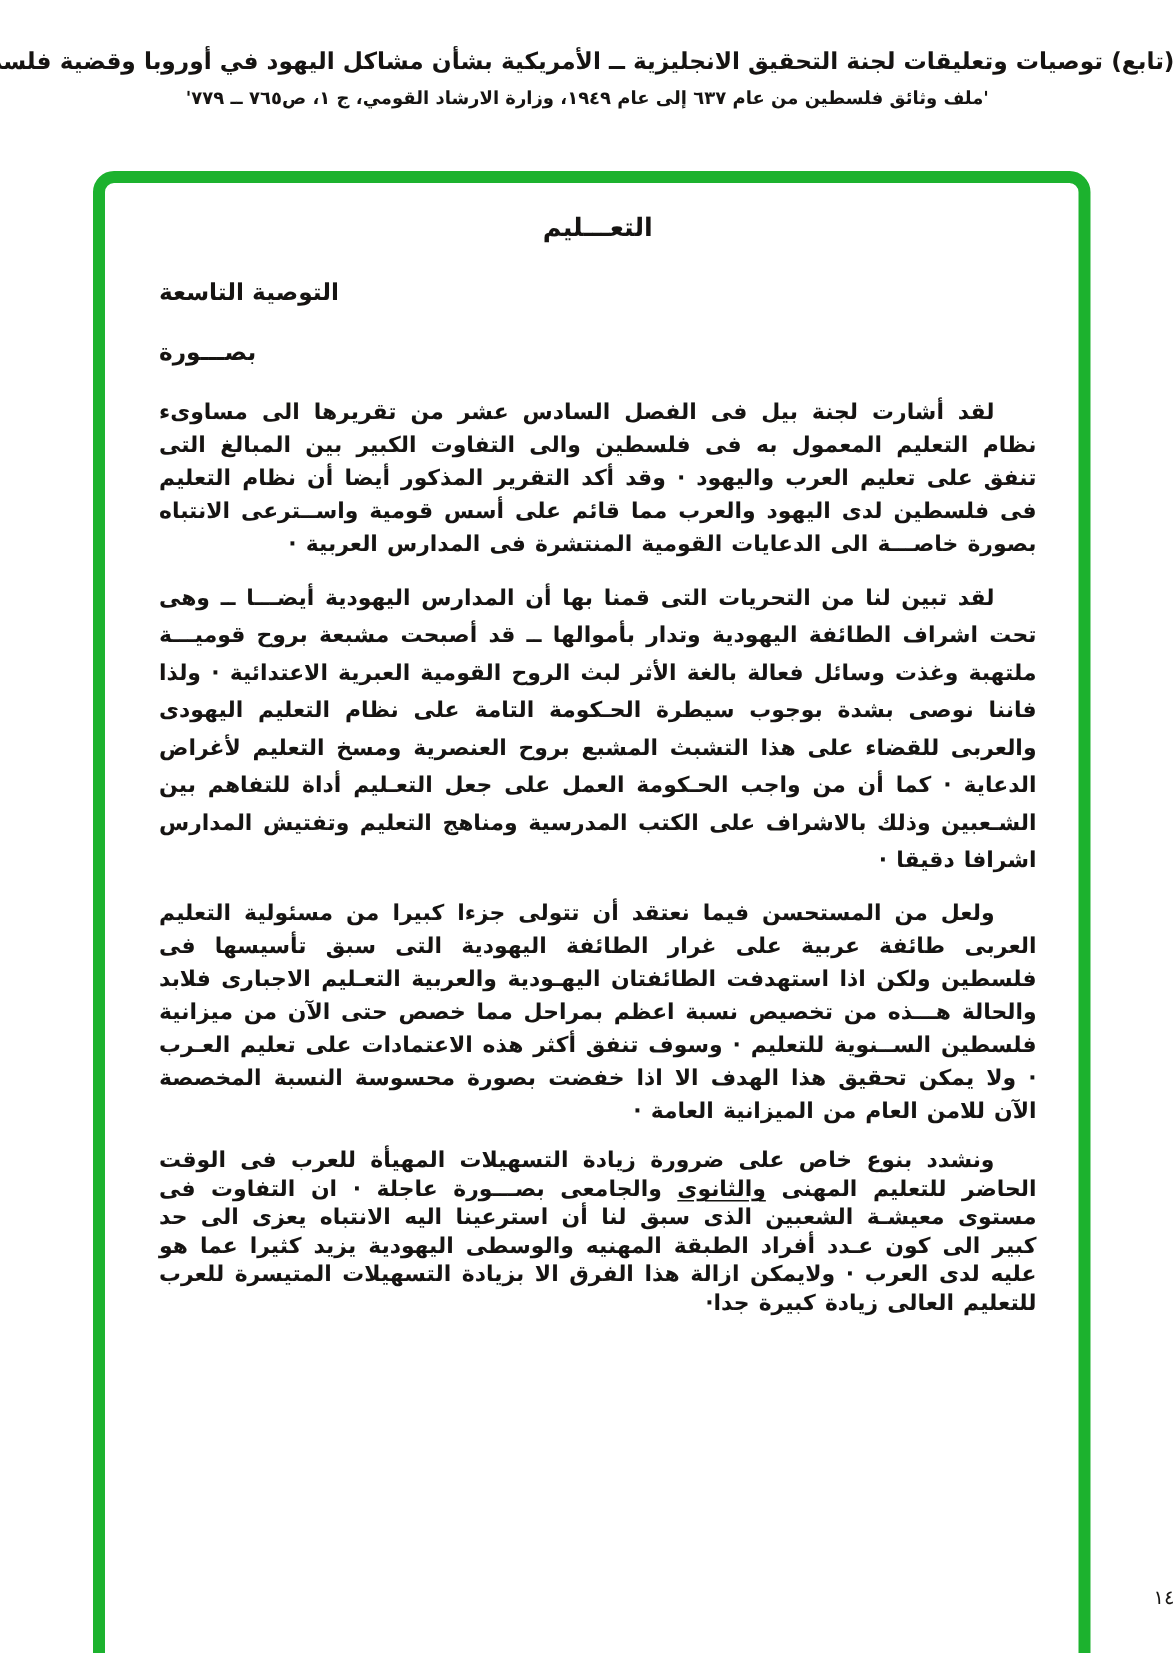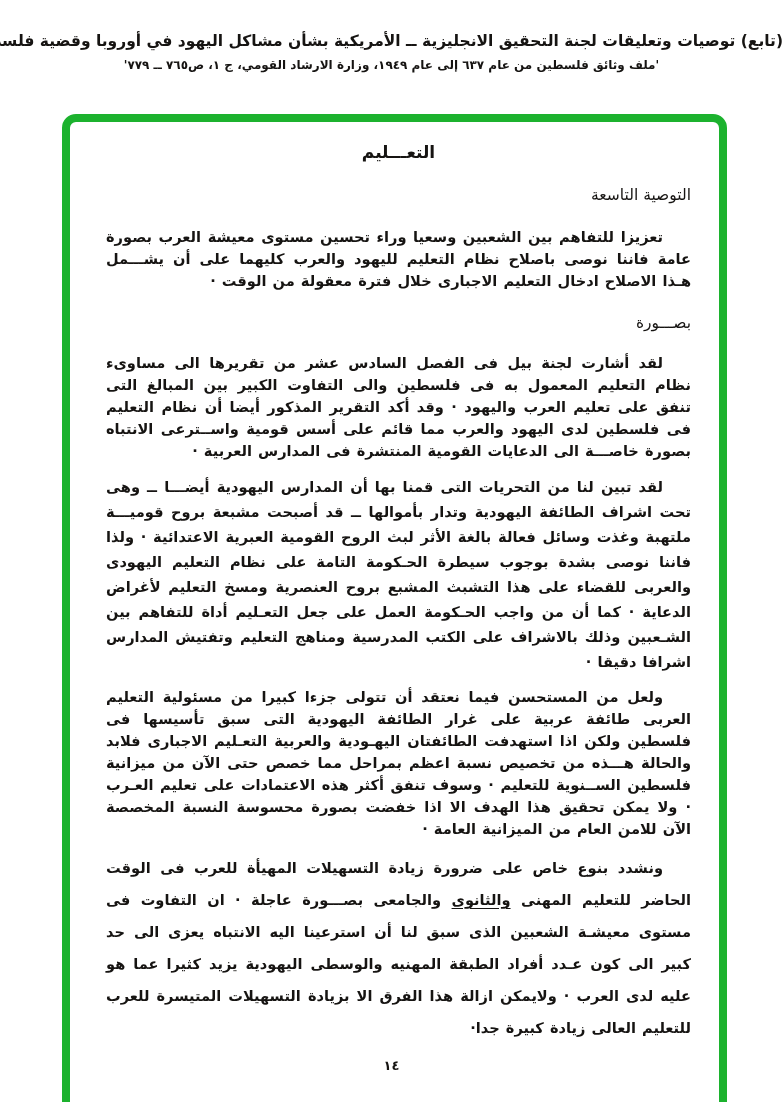--- a/index.html
+++ b/index.html
@@ -47,73 +47,72 @@
     padding: 16px 28px 12px 36px;
     direction: rtl;
   }
   .doc-title {
     text-align: center;
     font-size: 17px;
     font-weight: bold;
     margin: 4px 0 24px 0;
   }
   .sub-heading {
-    text-align: right;
+    text-align: left;
     font-size: 15.5px;
-    font-weight: normal;
+    font-weight: bold;
     margin: 0 0 22px 0;
   }
   .comment-heading {
     margin-top: 22px;
     margin-bottom: 20px;
   }
   p.body-text {
     font-size: 14.6px;
     font-weight: bold;
     text-align: justify;
     text-indent: 28px;
     margin: 0 0 12px 0;
     line-height: 23px;
     word-spacing: 1px;
   }
   p.lh22 { line-height: 22px; }
   p.lh25 { line-height: 25px; }
-  p.lh27 { line-height: 32px; }
+  p.lh27 { line-height: 19px; }
   .underline-word {
     text-decoration: underline;
     text-underline-offset: 3px;
   }
   .page-number {
     position: absolute;
     top: 1058px;
     left: 0;
     right: 0;
-    text-align: center;
+    text-align: right;
     font-size: 13px;
-    font-weight: bold;
+    font-weight: normal;
     direction: rtl;
   }
 </style>
 </head>
 <body>
 
 <div class="page">
 
   <div class="header">
     <div class="header-line1">(تابع) توصيات وتعليقات لجنة التحقيق الانجليزية ــ الأمريكية بشأن مشاكل اليهود في أوروبا وقضية فلسطين ١٩٤٦</div>
     <div class="header-line2">'ملف وثائق فلسطين من عام ٦٣٧ إلى عام ١٩٤٩، وزارة الارشاد القومي، ج ١، ص٧٦٥ ــ ٧٧٩'</div>
   </div>
 
   <div class="frame" style="border-color: rgb(28, 178, 46);">
 
     <div class="doc-title">التعـــليم</div>
 
     <div class="sub-heading">التوصية التاسعة</div>
 
-    <p class="body-text lh22">تعزيزا للتفاهم بين الشعبين وسعيا وراء تحسين مستوى معيشة العرب بصورة عامة فاننا نوصى باصلاح نظام التعليم لليهود والعرب كليهما على أن يشـــمل هـذا الاصلاح ادخال التعليم الاجبارى خلال فترة معقولة من الوقت ·</p>
 
     <div class="sub-heading comment-heading">بصـــورة</div>
 
     <p class="body-text lh22">لقد أشارت لجنة بيل فى الفصل السادس عشر من تقريرها الى مساوىء نظام التعليم المعمول به فى فلسطين والى التفاوت الكبير بين المبالغ التى تنفق على تعليم العرب واليهود · وقد أكد التقرير المذكور أيضا أن نظام التعليم فى فلسطين لدى اليهود والعرب مما قائم على أسس قومية واســترعى الانتباه بصورة خاصـــة الى الدعايات القومية المنتشرة فى المدارس العربية ·</p>
 
     <p class="body-text lh25">لقد تبين لنا من التحريات التى قمنا بها أن المدارس اليهودية أيضـــا ــ وهى تحت اشراف الطائفة اليهودية وتدار بأموالها ــ قد أصبحت مشبعة بروح قوميـــة ملتهبة وغذت وسائل فعالة بالغة الأثر لبث الروح القومية العبرية الاعتدائية · ولذا فاننا نوصى بشدة بوجوب سيطرة الحـكومة التامة على نظام التعليم اليهودى والعربى للقضاء على هذا التشبث المشبع بروح العنصرية ومسخ التعليم لأغراض الدعاية · كما أن من واجب الحـكومة العمل على جعل التعـليم أداة للتفاهم بين الشـعبين وذلك بالاشراف على الكتب المدرسية ومناهج التعليم وتفتيش المدارس اشرافا دقيقا ·</p>
 
     <p class="body-text lh22">ولعل من المستحسن فيما نعتقد أن تتولى جزءا كبيرا من مسئولية التعليم العربى طائفة عربية على غرار الطائفة اليهودية التى سبق تأسيسها فى فلسطين ولكن اذا استهدفت الطائفتان اليهـودية والعربية التعـليم الاجبارى فلابد والحالة هـــذه من تخصيص نسبة اعظم بمراحل مما خصص حتى الآن من ميزانية فلسطين الســنوية للتعليم · وسوف تنفق أكثر هذه الاعتمادات على تعليم العـرب · ولا يمكن تحقيق هذا الهدف الا اذا خفضت بصورة محسوسة النسبة المخصصة الآن للامن العام من الميزانية العامة ·</p>
 
     <p class="body-text lh27"><span>ونشدد بنوع خاص على ضرورة زيادة التسهيلات المهيأة للعرب فى الوقت الحاضر للتعليم المهنى </span><span class="underline-word">والثانوى</span><span> والجامعى بصـــورة عاجلة · ان التفاوت فى مستوى معيشـة الشعبين الذى سبق لنا أن استرعينا اليه الانتباه يعزى الى حد كبير الى كون عـدد أفراد الطبقة المهنيه والوسطى اليهودية يزيد كثيرا عما هو عليه لدى العرب · ولايمكن ازالة هذا الفرق الا بزيادة التسهيلات المتيسرة للعرب للتعليم العالى زيادة كبيرة جدا·</span></p>

